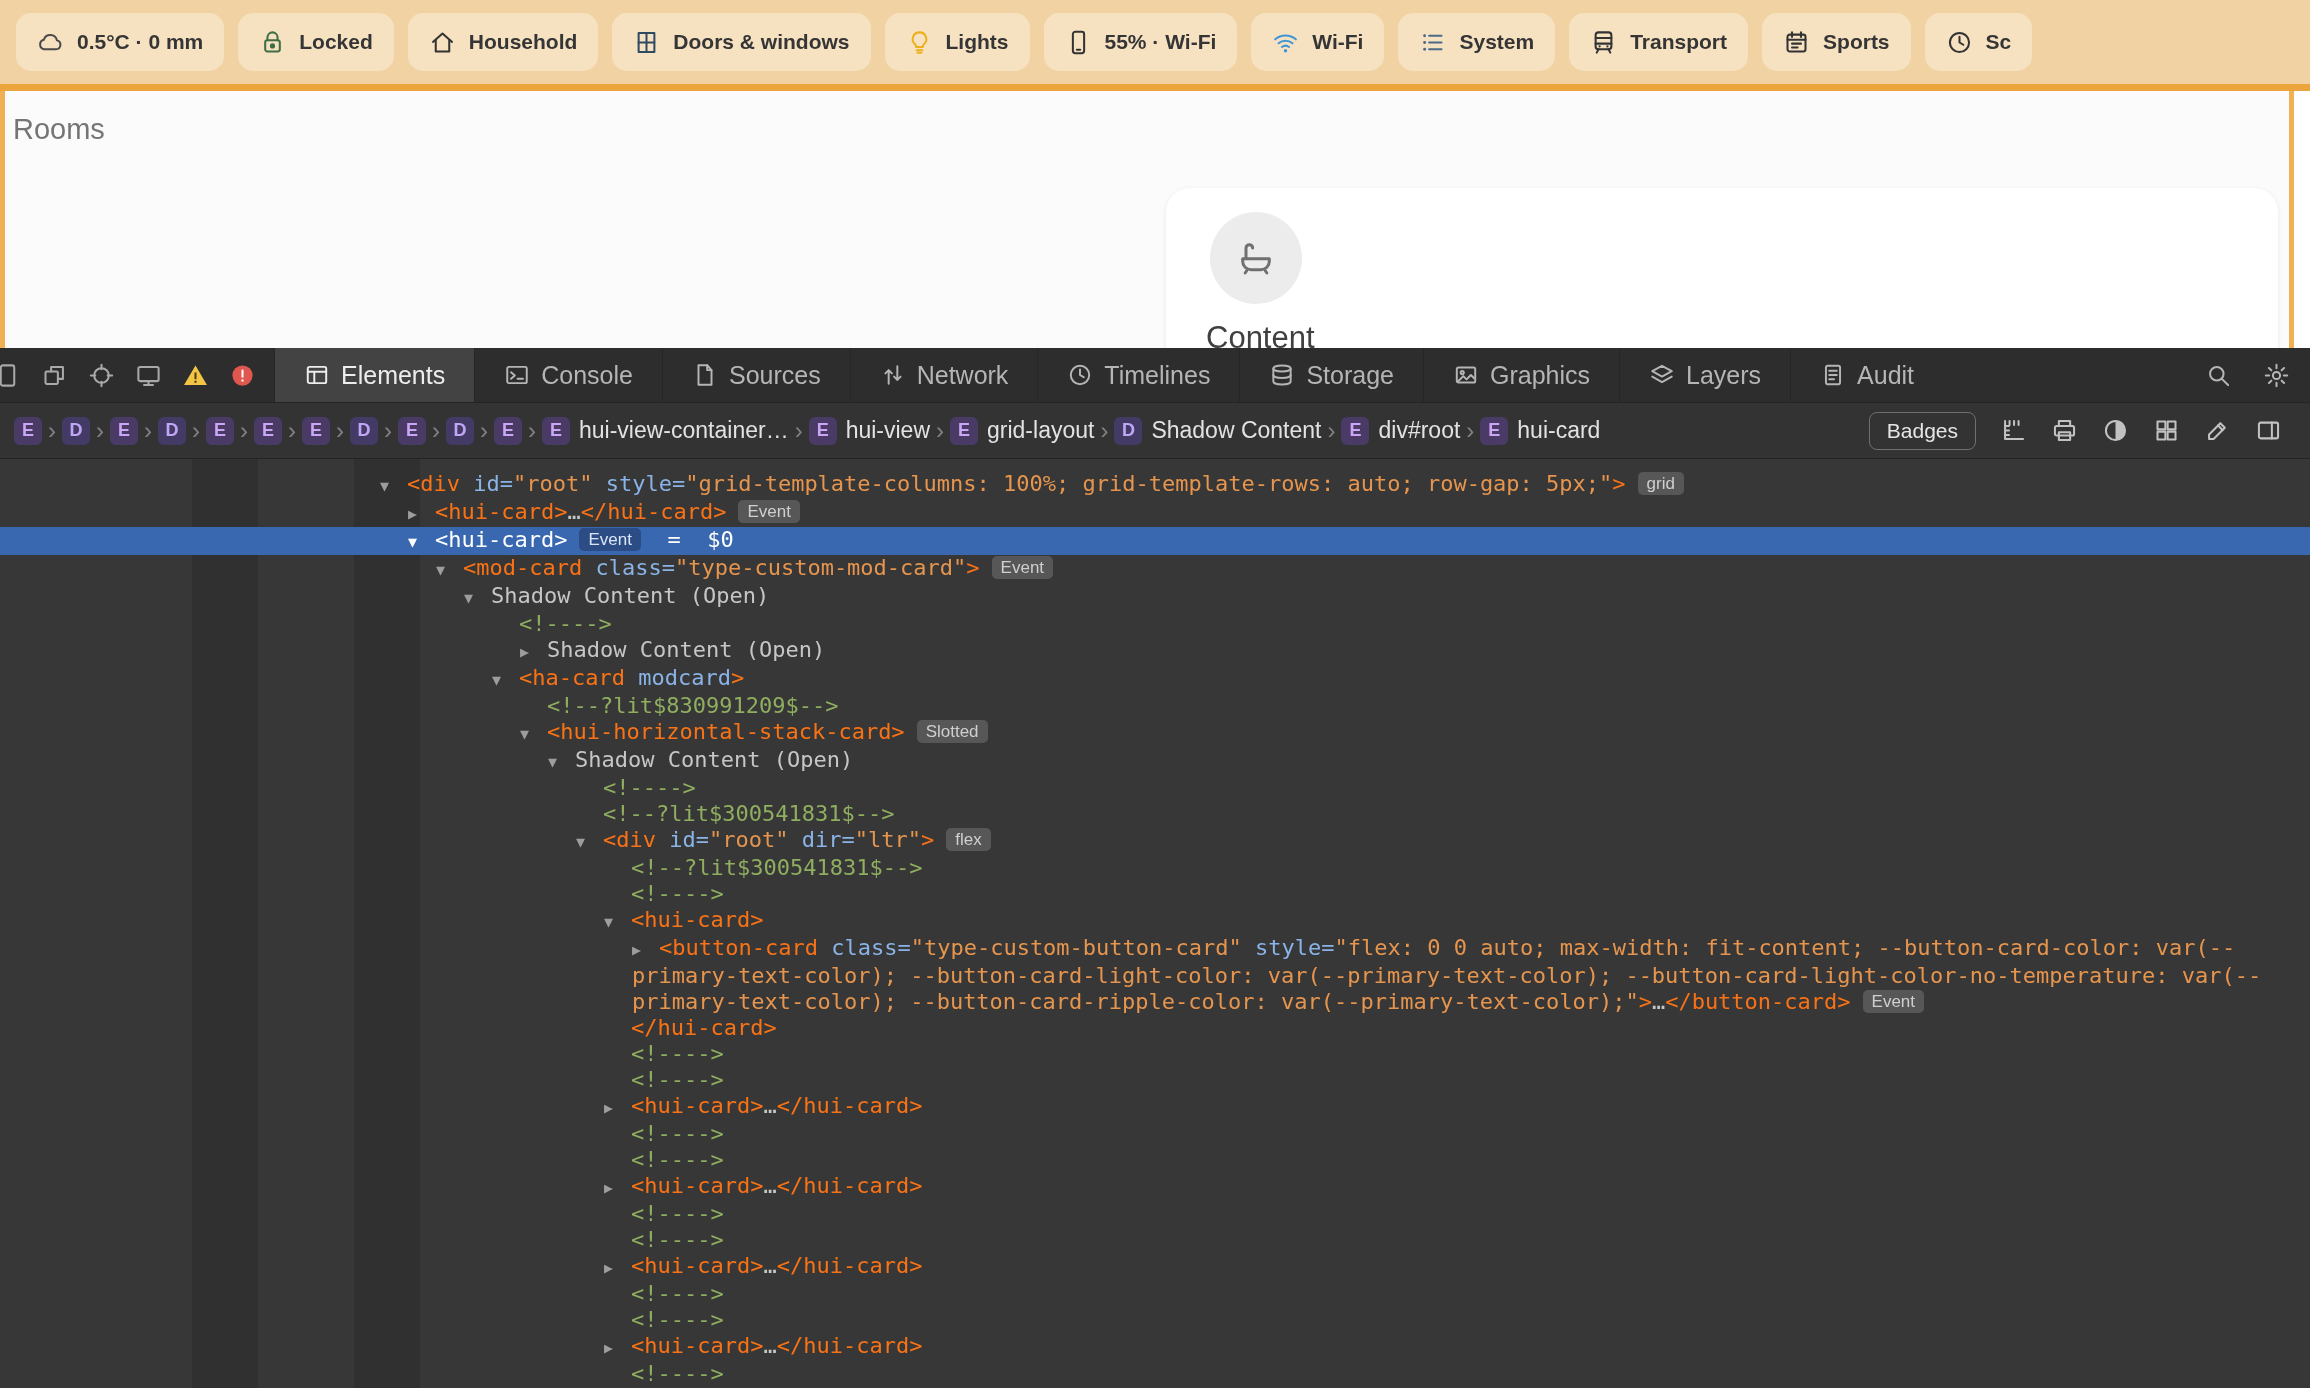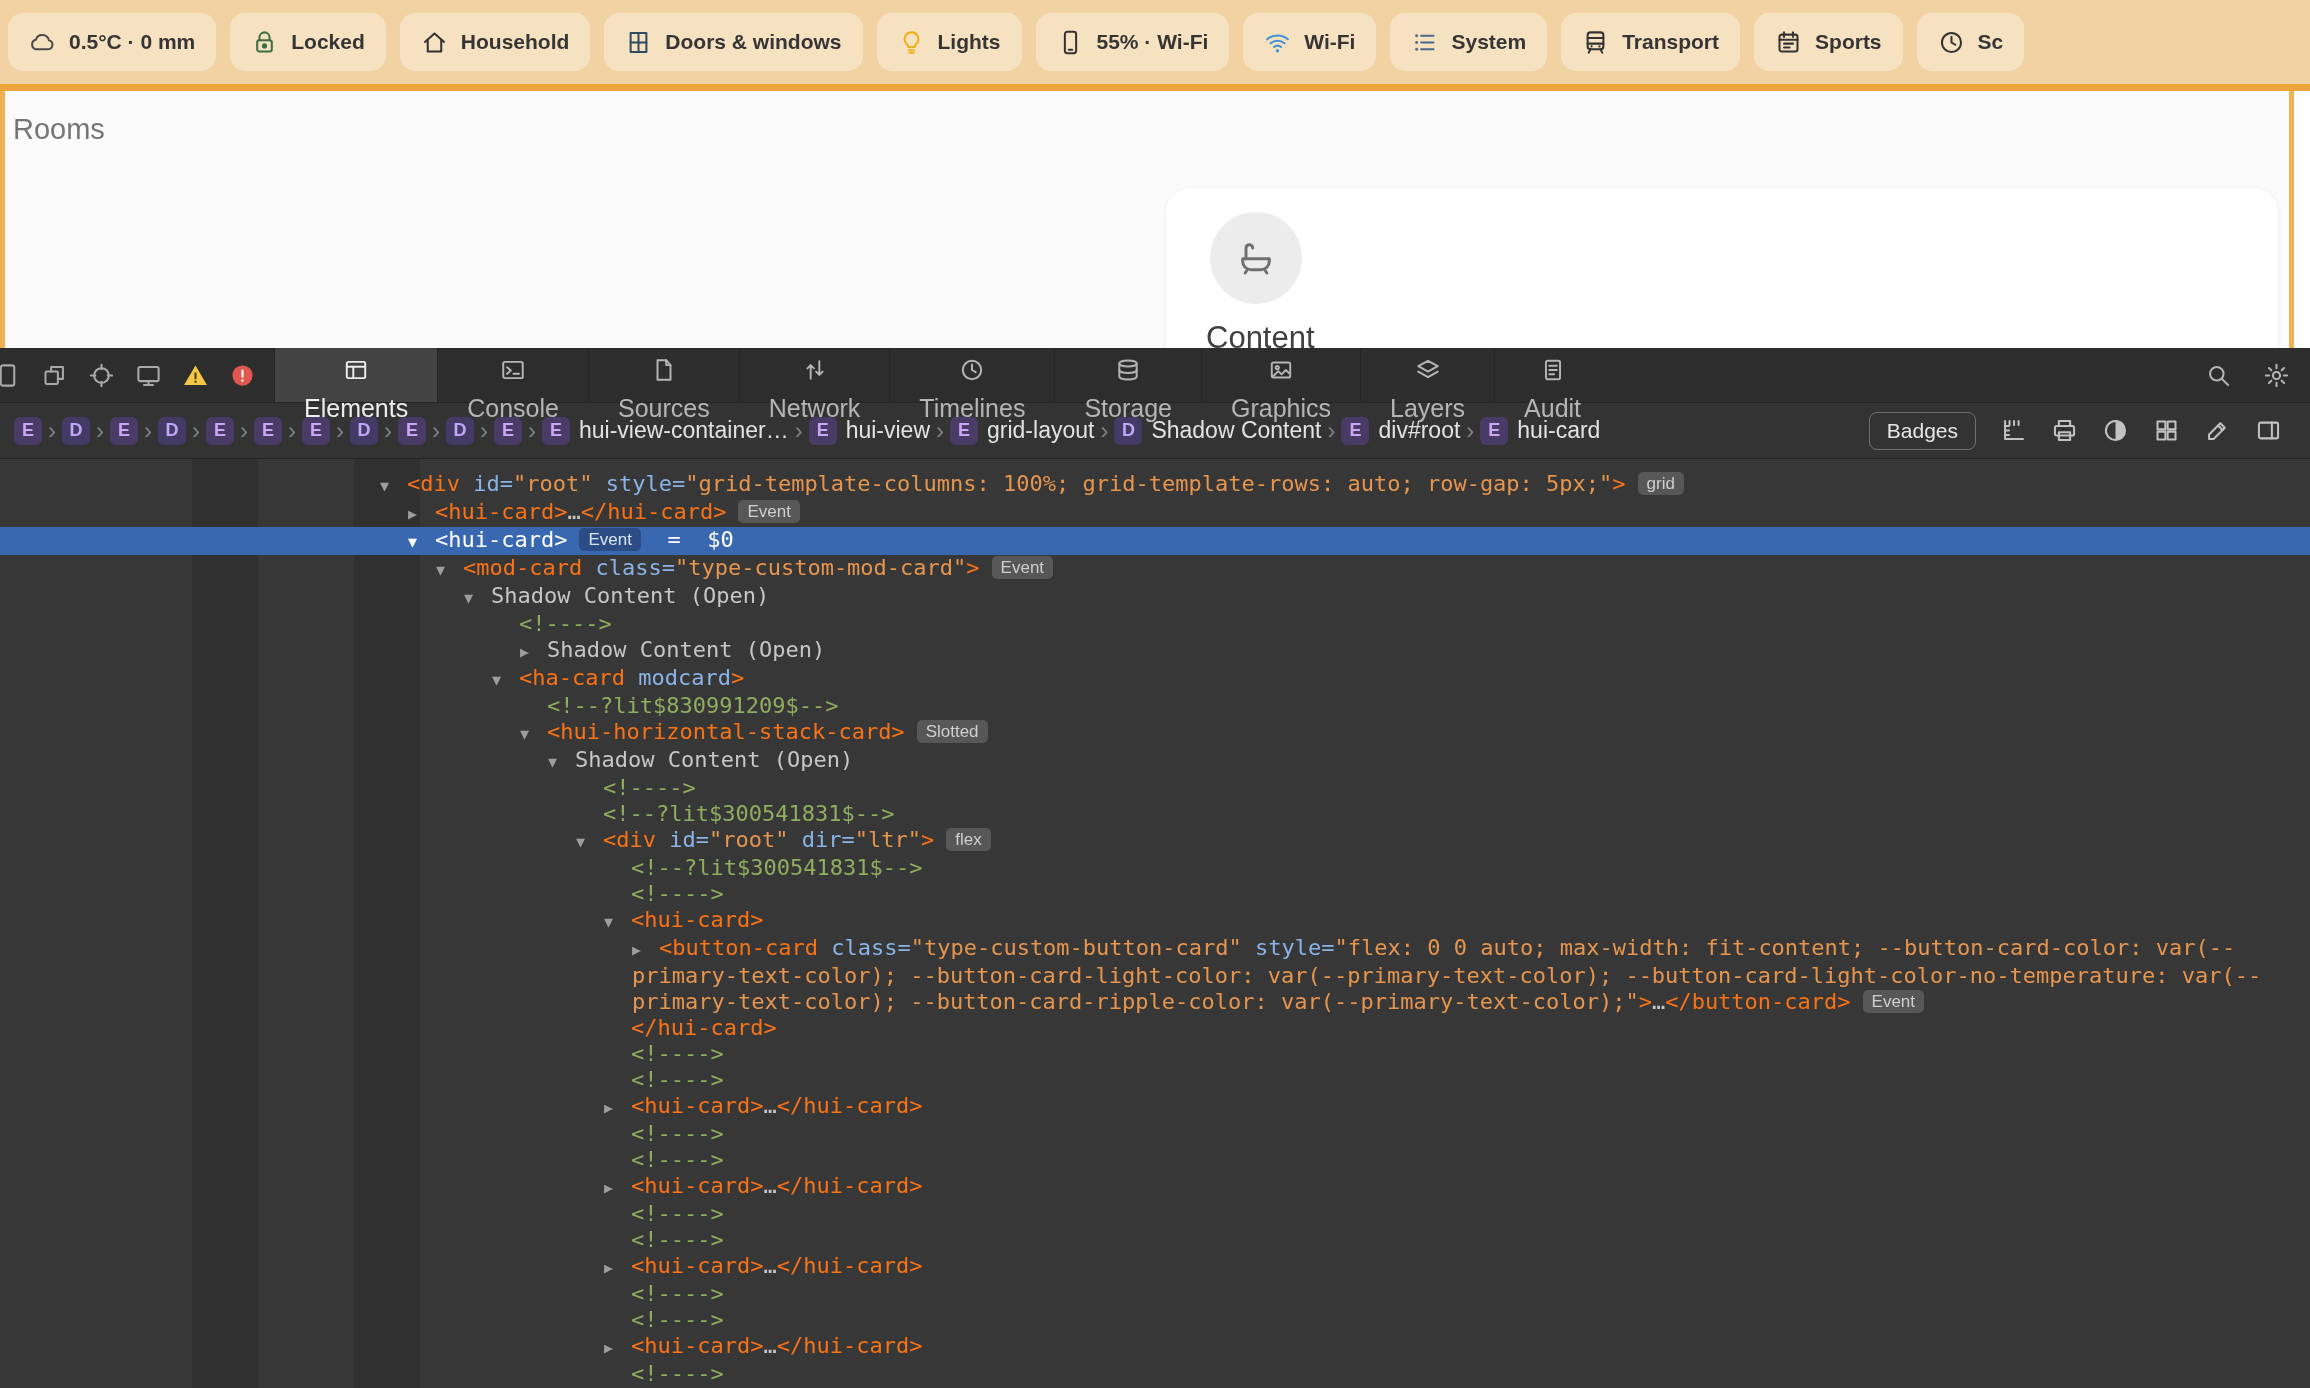--- a/index.html
+++ b/index.html
@@ -3,21 +3,21 @@
 <meta charset="utf-8">
 <style>
   html,body{margin:0;padding:0;}
   body{position:relative;width:2310px;height:1388px;overflow:hidden;background:#ffffff;font-family:"Liberation Sans",sans-serif;}
   .icon{display:inline-block;}
   .icon svg{width:100%;height:100%;display:block;}
 
   
   .ha-toolbar{position:absolute;top:0;left:0;width:2310px;height:91px;box-sizing:border-box;
     background:#f1d2a2;border-bottom:7px solid #eca43c;display:flex;align-items:center;
-    gap:14px;padding-left:8px;overflow:hidden;}
+    gap:14px;padding-left:16px;overflow:hidden;}
   .chip{flex:0 0 auto;display:flex;align-items:center;gap:13px;height:58px;padding:0 21px;
     border-radius:15px;background:rgba(255,255,255,0.34);font-size:21px;font-weight:600;color:#353535;white-space:nowrap;}
   .chip .icon{width:27px;height:27px;}
 
   
   .page{position:absolute;top:91px;left:0;width:2294px;height:1297px;box-sizing:border-box;
     background:#fbfbfb;border-left:5px solid #f0b054;border-right:5px solid #f0b054;}
   .rooms-heading{position:absolute;left:8px;top:22px;margin:0;font-size:29px;font-weight:500;color:#757575;}
   .room-card{position:absolute;top:97px;height:250px;background:#ffffff;border-radius:24px;
     box-shadow:0 1px 5px rgba(0,0,0,0.08);}
@@ -31,21 +31,21 @@
   .pill-btn .icon{width:46px;height:46px;}
   .room-label{position:absolute;left:42px;top:132px;font-size:31px;color:#404040;}
   .card-bathroom .circle-btn{left:44px;}
   .card-bathroom .room-label{left:40px;}
 
   
   .devtools{position:absolute;left:0;top:348px;width:2310px;height:1040px;background:#373737;}
   .dt-tabbar{height:54px;background:#2d2d2d;display:flex;align-items:stretch;color:#b5b5b5;}
   .dt-tools{display:flex;align-items:center;gap:20px;padding:0 18px 0 6px;}
   .dt-tools .icon{width:27px;height:27px;color:#a9a9a9;}
-  .dt-tab{display:flex;align-items:center;gap:11px;padding:9px 29px;font-size:25px;border-left:1px solid #262626;flex-direction:column;}
+  .dt-tab{display:flex;align-items:center;gap:11px;padding:0 29px;font-size:25px;border-left:1px solid #262626;}
   .dt-tab .icon{width:26px;height:26px;}
   .dt-tab.active{background:#434343;color:#ededed;}
   .dt-tabbar-right{margin-left:auto;display:flex;align-items:center;gap:6px;padding-right:8px;}
   .dt-iconbtn{display:flex;align-items:center;justify-content:center;width:52px;height:54px;color:#b5b5b5;}
   .dt-iconbtn .icon{width:27px;height:27px;}
 
   .dt-crumbs{height:57px;box-sizing:border-box;background:#333333;border-top:1px solid #242424;
     border-bottom:1px solid #232323;display:flex;align-items:center;padding:0 14px;color:#d6d6d6;overflow:hidden;}
   .crumb{display:flex;align-items:center;gap:9px;flex:0 0 auto;}
   .crumb-badge{width:28px;height:28px;border-radius:6px;display:flex;align-items:center;justify-content:center;

